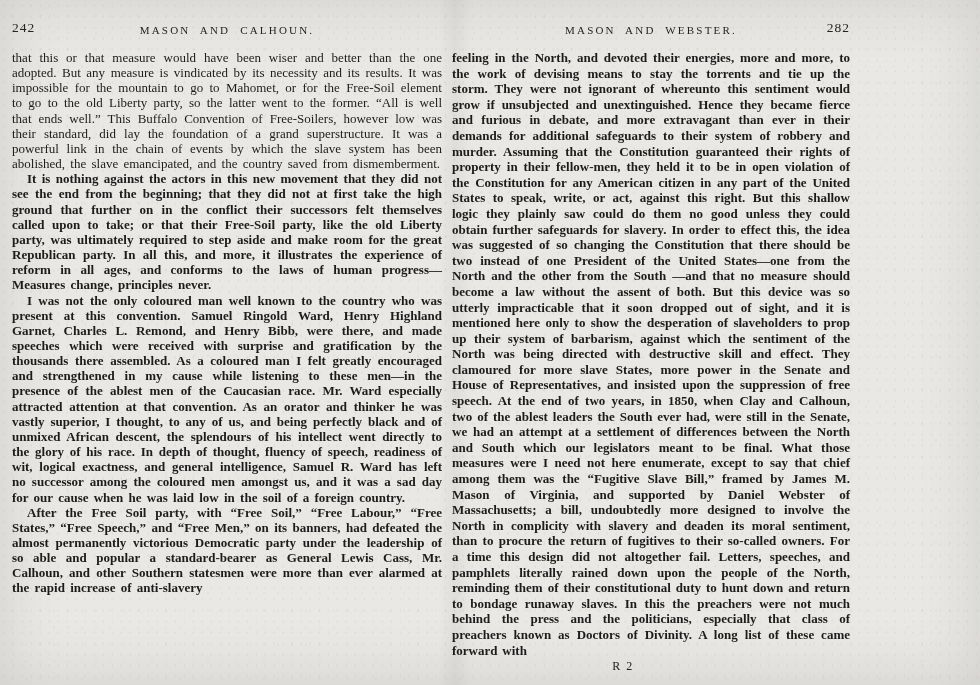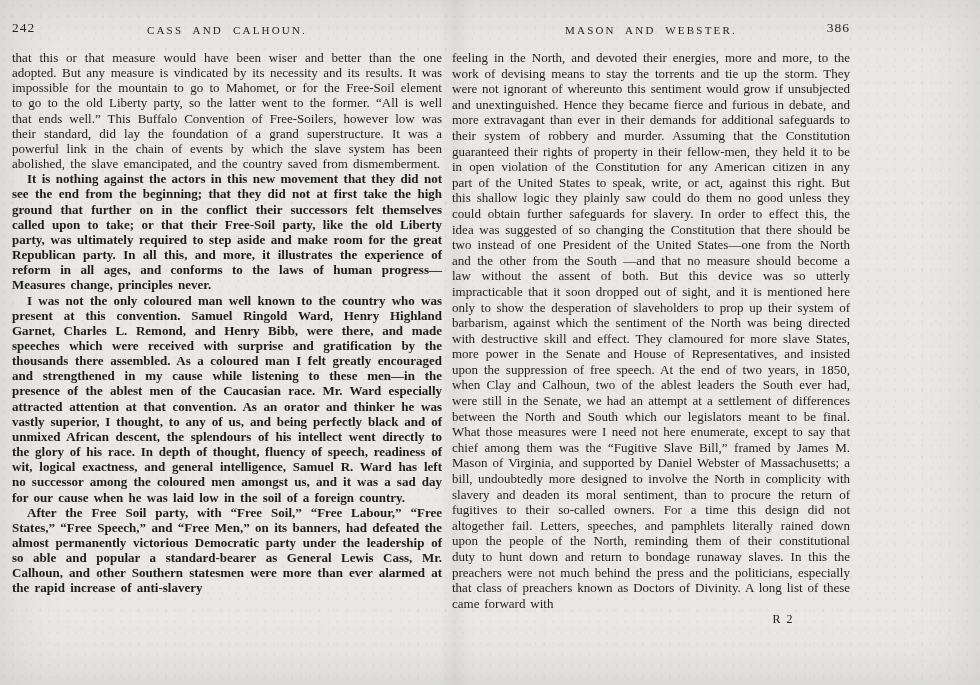--- a/index.html
+++ b/index.html
@@ -46,58 +46,58 @@
   }
   .running-head .num-left  { text-align: left; }
   .running-head .num-right { text-align: right; }
   .page-body {
     margin-top: 14px;
     font-size: 13px;
     text-align: justify;
     color: #1c1c1c;
   }
   .page-left  .page-body { line-height: 15.15px; word-spacing: 2px; }
-  .page-right .page-body { line-height: 15.6px;  word-spacing: 1.6px; }
+  .page-right .page-body { line-height: 15.6px;  word-spacing: 1.6px; font-weight: bold; }
   .para { margin: 0; }
   .para.indent { text-indent: 15px; font-weight: bold; }
   .signature-mark {
     margin-top: 1px;
-    text-align: right;
+    text-align: center;
     padding-right: 56px;
     font-size: 12px;
     letter-spacing: 1.5px;
     color: #222;
   }
 </style>
 </head>
 <body>
 
 <div class="spread">
 
   <div class="gutter-shade"></div>
 
   <div class="page page-left">
     <div class="running-head">
       <span class="edge num-left">242</span>
-      <span class="title">CASS AND CALHOUN.</span>
+      <span class="title">MASON AND CALHOUN.</span>
       <span class="edge num-right"></span>
     </div>
     <div class="page-body">
         <p class="para">that this or that measure would have been wiser and better than the one adopted.  But any measure is vindicated by its necessity and its results.  It was impossible for the mountain to go to Mahomet, or for the Free-Soil element to go to the old Liberty party, so the latter went to the former.  “All is well that ends well.”  This Buffalo Convention of Free-Soilers, however low was their standard, did lay the foundation of a grand superstructure. It was a powerful link in the chain of events by which the slave system has been abolished, the slave emancipated, and the country saved from dismemberment.</p>
         <p class="para indent">It is nothing against the actors in this new movement that they did not see the end from the beginning; that they did not at first take the high ground that further on in the conflict their successors felt themselves called upon to take; or that their Free-Soil party, like the old Liberty party, was ultimately required to step aside and make room for the great Republican party.  In all this, and more, it illustrates the experience of reform in all ages, and conforms to the laws of human progress—Measures change, principles never.</p>
         <p class="para indent">I was not the only coloured man well known to the country who was present at this convention.  Samuel Ringold Ward, Henry Highland Garnet, Charles L. Remond, and Henry Bibb, were there, and made speeches which were received with surprise and gratification by the thousands there assembled.  As a coloured man I felt greatly encouraged and strengthened in my cause while listening to these men—in the presence of the ablest men of the Caucasian race.  Mr. Ward especially attracted attention at that convention.  As an orator and thinker he was vastly superior, I thought, to any of us, and being perfectly black and of unmixed African descent, the splendours of his intellect went directly to the glory of his race.  In depth of thought, fluency of speech, readiness of wit, logical exactness, and general intelligence, Samuel R. Ward has left no successor among the coloured men amongst us, and it was a sad day for our cause when he was laid low in the soil of a foreign country.</p>
         <p class="para indent">After the Free Soil party, with “Free Soil,” “Free Labour,” “Free States,” “Free Speech,” and “Free Men,” on its banners, had defeated the almost permanently victorious Democratic party under the leadership of so able and popular a standard-bearer as General Lewis Cass, Mr. Calhoun, and other Southern statesmen were more than ever alarmed at the rapid increase of anti-slavery</p>
       </div>
   </div>
 
   <div class="page page-right">
     <div class="running-head">
       <span class="edge num-left"></span>
       <span class="title">MASON AND WEBSTER.</span>
-      <span class="edge num-right">386</span>
+      <span class="edge num-right">282</span>
     </div>
     <div class="page-body">
         <p class="para">feeling in the North, and devoted their energies, more and more, to the work of devising means to stay the torrents and tie up the storm.  They were not ignorant of whereunto this sentiment would grow if unsubjected and unextinguished.  Hence they became fierce and furious in debate, and more extravagant than ever in their demands for additional safeguards to their system of robbery and murder.  Assuming that the Constitution guaranteed their rights of property in their fellow-men, they held it to be in open violation of the Constitution for any American citizen in any part of the United States to speak, write, or act, against this right. But this shallow logic they plainly saw could do them no good unless they could obtain further safeguards for slavery.  In order to effect this, the idea was suggested of so changing the Constitution that there should be two instead of one President of the United States—one from the North and the other from the South —and that no measure should become a law without the assent of both.  But this device was so utterly impracticable that it soon dropped out of sight, and it is mentioned here only to show the desperation of slaveholders to prop up their system of barbarism, against which the sentiment of the North was being directed with destructive skill and effect.  They clamoured for more slave States, more power in the Senate and House of Representatives, and insisted upon the suppression of free speech.  At the end of two years, in 1850, when Clay and Calhoun, two of the ablest leaders the South ever had, were still in the Senate, we had an attempt at a settlement of differences between the North and South which our legislators meant to be final.  What those measures were I need not here enumerate, except to say that chief among them was the “Fugitive Slave Bill,” framed by James M. Mason of Virginia, and supported by Daniel Webster of Massachusetts; a bill, undoubtedly more designed to involve the North in complicity with slavery and deaden its moral sentiment, than to procure the return of fugitives to their so-called owners.  For a time this design did not altogether fail.  Letters, speeches, and pamphlets literally rained down upon the people of the North, reminding them of their constitutional duty to hunt down and return to bondage runaway slaves.  In this the preachers were not much behind the press and the politicians, especially that class of preachers known as Doctors of Divinity.  A long list of these came forward with</p>
       </div>
     <div class="signature-mark">R 2</div>
   </div>
 
 </div>
 
 </body></html>

